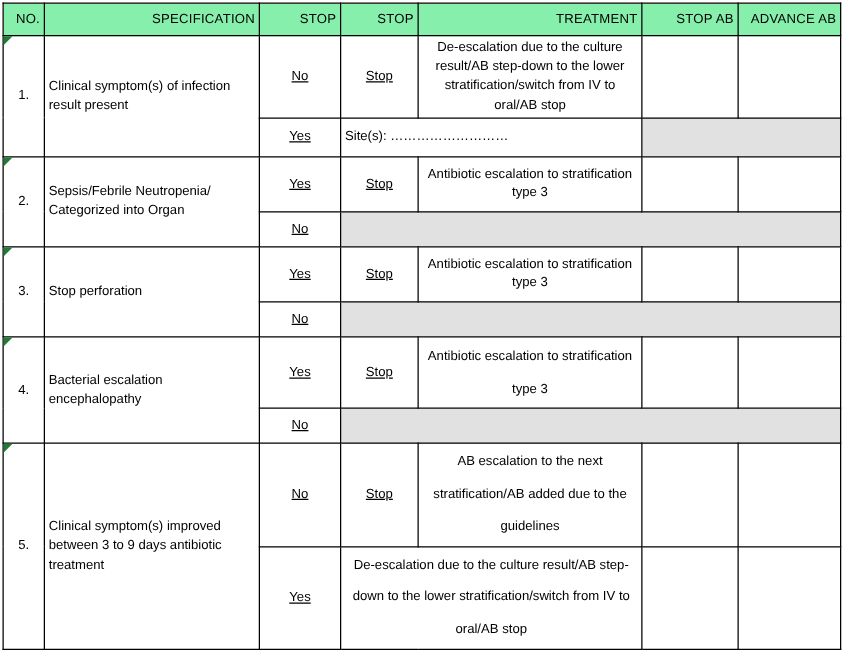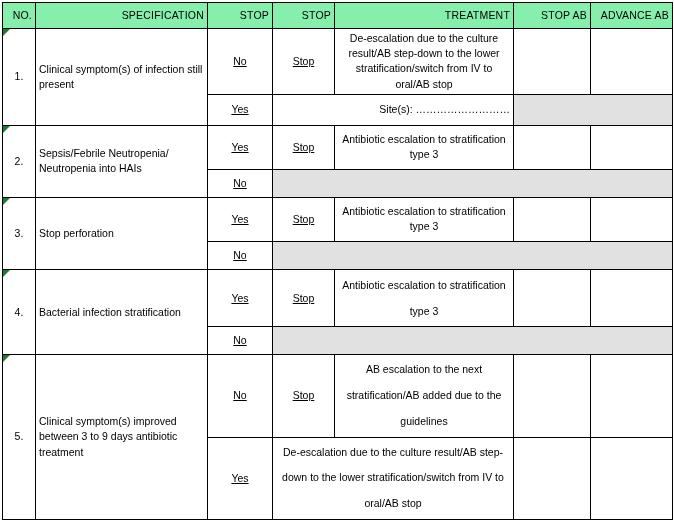--- a/index.html
+++ b/index.html
@@ -104,21 +104,21 @@
   .treat.wide {
     line-height: 2.45;
     text-align: center;
   }
 
   .gray {
     background: #E1E1E1;
   }
 
   .site-cell {
-    text-align: right;
+    text-align: left;
     vertical-align: middle;
   }
 </style>
 </head>
 <body>
 
 <div class="page">
 
   <table class="grid">
     <colgroup>
@@ -143,39 +143,39 @@
       </tr>
     </thead>
 
     <tbody>
 
       <tr>
         <td class="no-cell" rowspan="2">
           <span class="marker"></span>
           <span class="num">1.</span>
         </td>
-        <td class="spec-cell" rowspan="2">Clinical symptom(s) of infection still present</td>
+        <td class="spec-cell" rowspan="2">Clinical symptom(s) of infection result present</td>
         <td class="ctr" style="height:62px">No</td>
         <td class="ctr">Stop</td>
         <td class="treat">De-escalation due to the culture result/AB step-down to the lower stratification/switch from IV to oral/AB stop</td>
         <td></td>
         <td></td>
       </tr>
       <tr>
         <td class="ctr" style="height:31px">Yes</td>
         <td class="site-cell" colspan="2">Site(s): ………………………</td>
         <td class="gray" colspan="2"></td>
       </tr>
 
       <tr>
         <td class="no-cell" rowspan="2">
           <span class="marker"></span>
           <span class="num">2.</span>
         </td>
-        <td class="spec-cell" rowspan="2">Sepsis/Febrile Neutropenia/ Neutropenia into HAIs</td>
+        <td class="spec-cell" rowspan="2">Sepsis/Febrile Neutropenia/ Categorized into Organ</td>
         <td class="ctr" style="height:44px">Yes</td>
         <td class="ctr">Stop</td>
         <td class="treat">Antibiotic escalation to stratification type 3</td>
         <td></td>
         <td></td>
       </tr>
       <tr>
         <td class="ctr" style="height:28px">No</td>
         <td class="gray" colspan="4"></td>
       </tr>
@@ -195,21 +195,21 @@
       <tr>
         <td class="ctr" style="height:28px">No</td>
         <td class="gray" colspan="4"></td>
       </tr>
 
       <tr>
         <td class="no-cell" rowspan="2">
           <span class="marker"></span>
           <span class="num">4.</span>
         </td>
-        <td class="spec-cell" rowspan="2">Bacterial infection stratification</td>
+        <td class="spec-cell" rowspan="2">Bacterial escalation encephalopathy</td>
         <td class="ctr" style="height:50px">Yes</td>
         <td class="ctr">Stop</td>
         <td class="treat loose">Antibiotic escalation to stratification type 3</td>
         <td></td>
         <td></td>
       </tr>
       <tr>
         <td class="ctr" style="height:28px">No</td>
         <td class="gray" colspan="4"></td>
       </tr>

